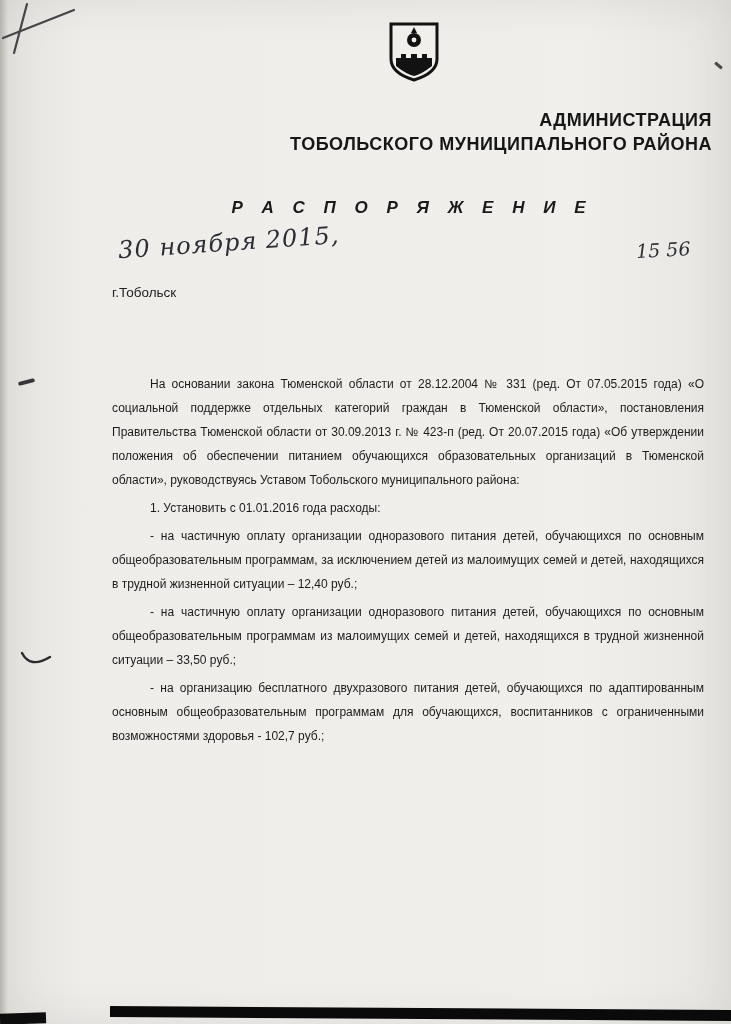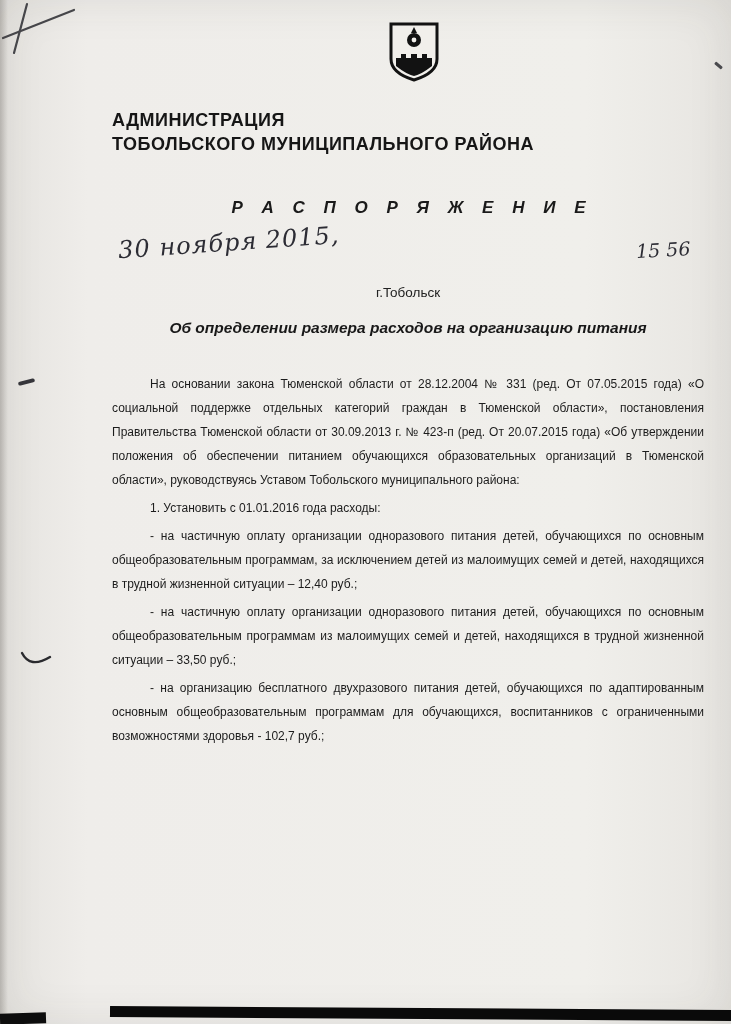--- a/index.html
+++ b/index.html
@@ -10,42 +10,42 @@
     margin:0 auto;
     background:linear-gradient(90deg,#e5e3df 0%,#efedea 12%,#f0efeb 80%,#e7e5e1 100%);
     overflow:hidden;
     font-family:"Liberation Sans", sans-serif;
     color:#1e1e1e;
     box-shadow:inset 0 0 45px rgba(60,55,45,0.10);
   }
   .emblem{position:absolute;left:388px;top:22px;width:52px;height:60px;}
   .org{
     position:absolute;left:112px;top:108px;width:600px;
-    text-align:left;font-weight:bold;font-size:18px;letter-spacing:0.5px;
+    text-align:right;font-weight:bold;font-size:18px;letter-spacing:0.5px;
     line-height:24px;color:#161616;
   }
   .doctype{
     position:absolute;left:112px;top:198px;width:600px;
     text-align:center;font-weight:bold;font-size:17px;letter-spacing:7px;
     color:#1a1a1a;
     font-style:italic;
   }
   .hw{font-family:"DejaVu Serif", serif;font-style:italic;color:#2c2c34;}
   .hw-date{
     position:absolute;left:118px;top:228px;width:240px;
     font-size:24px;letter-spacing:1px;
     transform:rotate(-4deg);
   }
   .hw-num{
     position:absolute;left:636px;top:238px;width:80px;
     font-size:19px;transform:rotate(-3deg);
   }
   .city{
     position:absolute;left:112px;top:285px;width:592px;
-    text-align:center;font-size:13.5px;color:#222;
+    text-align:left;font-size:13.5px;color:#222;
   }
   .doc-title{
     position:absolute;left:108px;top:317px;width:600px;
     text-align:center;font-weight:bold;font-style:italic;
     font-size:15.5px;line-height:22px;color:#181818;
   }
   .body-text{
     position:absolute;left:112px;top:372px;width:592px;
     font-size:12px;line-height:24px;text-align:justify;color:#1c1c1c;
   }
@@ -100,21 +100,20 @@
   </div>
 
   <div class="doctype">Р А С П О Р Я Ж Е Н И Е</div>
 
   <div class="hw hw-date">30 ноября 2015,</div>
   <div class="hw hw-num">15 56</div>
 
   <div class="city">г.Тобольск</div>
 
   <div class="doc-title">
-    <div>Об определении размера расходов на организацию питания</div>
   </div>
 
   <div class="body-text">
     <p>На основании закона Тюменской области от 28.12.2004 № 331 (ред. От 07.05.2015 года) «О социальной поддержке отдельных категорий граждан в Тюменской области», постановления Правительства Тюменской области от 30.09.2013 г. № 423-п (ред. От 20.07.2015 года) «Об утверждении положения об обеспечении питанием обучающихся образовательных организаций в Тюменской области», руководствуясь Уставом Тобольского муниципального района:</p>
     <p>1. Установить с 01.01.2016 года расходы:</p>
     <p>- на частичную оплату организации одноразового питания детей, обучающихся по основным общеобразовательным программам, за исключением детей из малоимущих семей и детей, находящихся в трудной жизненной ситуации – 12,40 руб.;</p>
     <p>- на частичную оплату организации одноразового питания детей, обучающихся по основным общеобразовательным программам из малоимущих семей и детей, находящихся в трудной жизненной ситуации – 33,50 руб.;</p>
     <p>- на организацию бесплатного двухразового питания детей, обучающихся по адаптированным основным общеобразовательным программам для обучающихся, воспитанников с ограниченными возможностями здоровья - 102,7 руб.;</p>
   </div>
 

